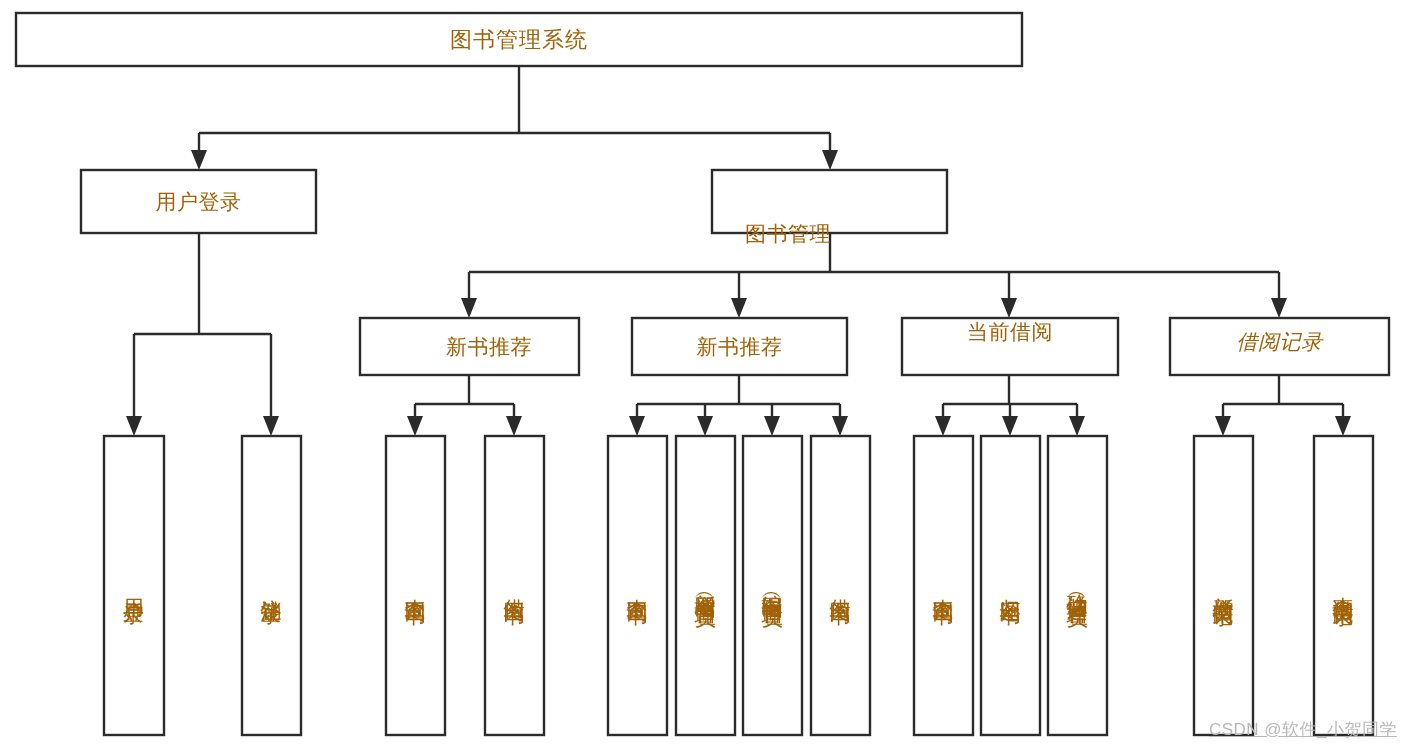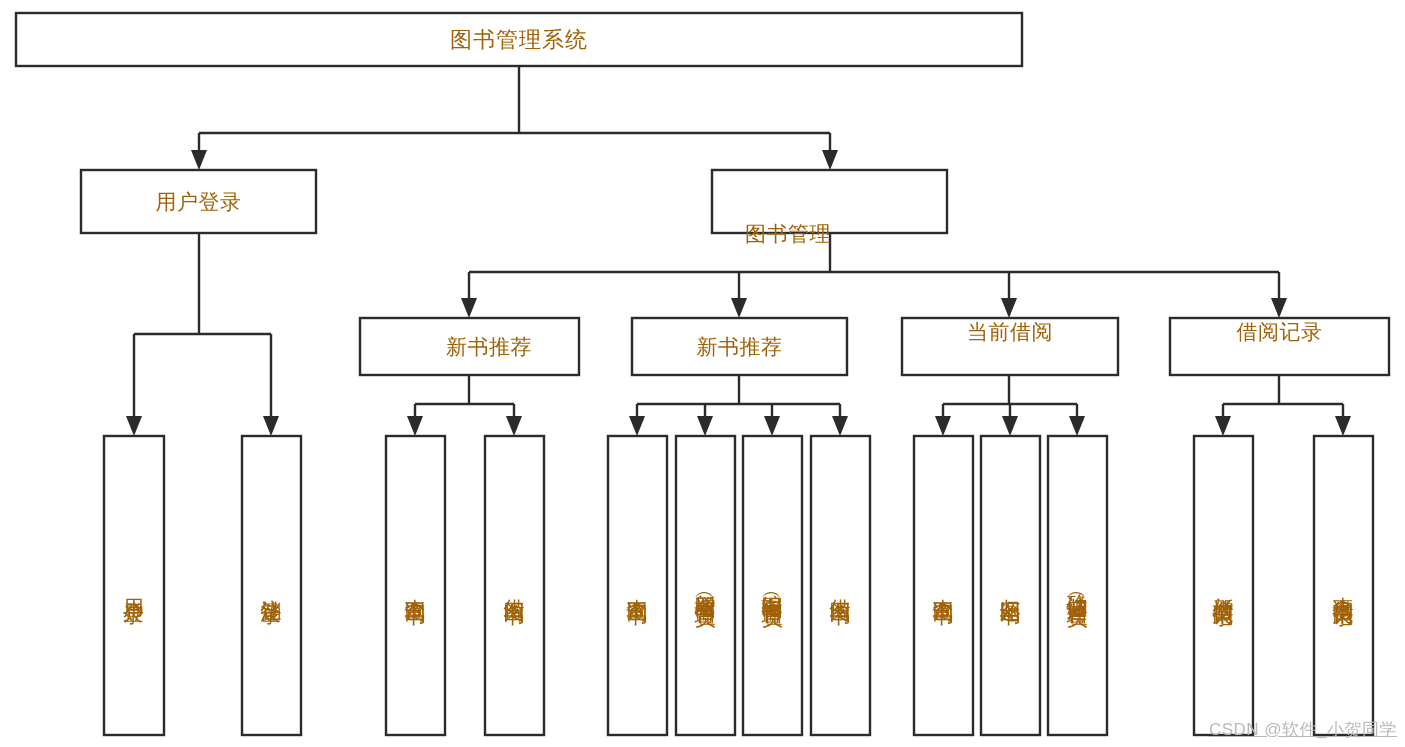--- a/index.html
+++ b/index.html
@@ -181,21 +181,21 @@
   </svg>
 
   <div class="node-label label-root" style="left:16px; top:13px; width:1006px; height:53px;">图书管理系统</div>
 
   <div class="node-label label-h" style="left:81px; top:170px; width:235px; height:63px;">用户登录</div>
   <div class="node-label label-h" style="left:692px; top:170px; width:192px; height:63px;margin-top:32px;">图书管理</div>
 
   <div class="node-label label-h" style="left:360px; top:318px; width:258px; height:57px;">新书推荐</div>
   <div class="node-label label-h" style="left:632px; top:318px; width:215px; height:57px;">新书推荐</div>
   <div class="node-label label-h" style="left:902px; top:303px; width:216px; height:57px;text-align:center;">当前借阅</div>
-  <div class="node-label label-h" style="left:1170px; top:308px; width:219px; height:47px;">借阅记录</div>
+  <div class="node-label label-h" style="left:1170px; top:318px; width:219px; height:47px;font-style:italic;">借阅记录</div>
 
   <div class="node-label label-v" style="left:104px; top:436px; width:60px; height:299px;">用户登录</div>
   <div class="node-label label-v" style="left:242px; top:436px; width:59px; height:299px;">注销登录</div>
 
   <div class="node-label label-v" style="left:386px; top:436px; width:59px; height:299px;">查询图书</div>
   <div class="node-label label-v" style="left:485px; top:436px; width:59px; height:299px;">借阅图书</div>
 
   <div class="node-label label-v" style="left:608px; top:436px; width:59px; height:299px;">查询图书</div>
   <div class="node-label label-v" style="left:676px; top:436px; width:59px; height:299px;">新增图书（管理员）</div>
   <div class="node-label label-v" style="left:743px; top:436px; width:59px; height:299px;">编辑图书（管理员）</div>

